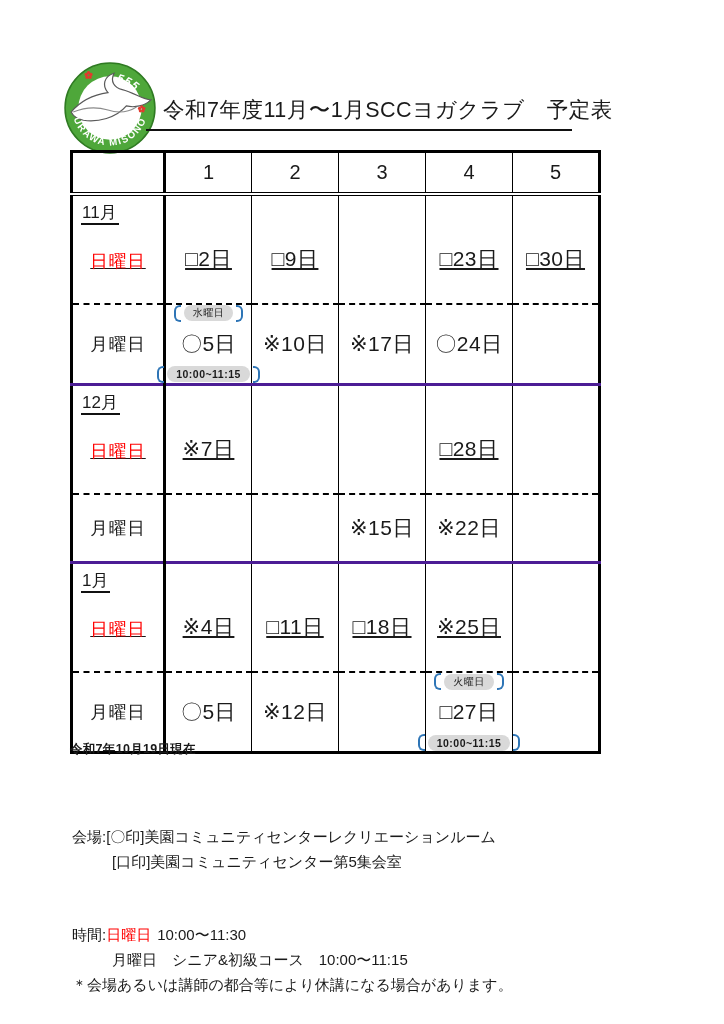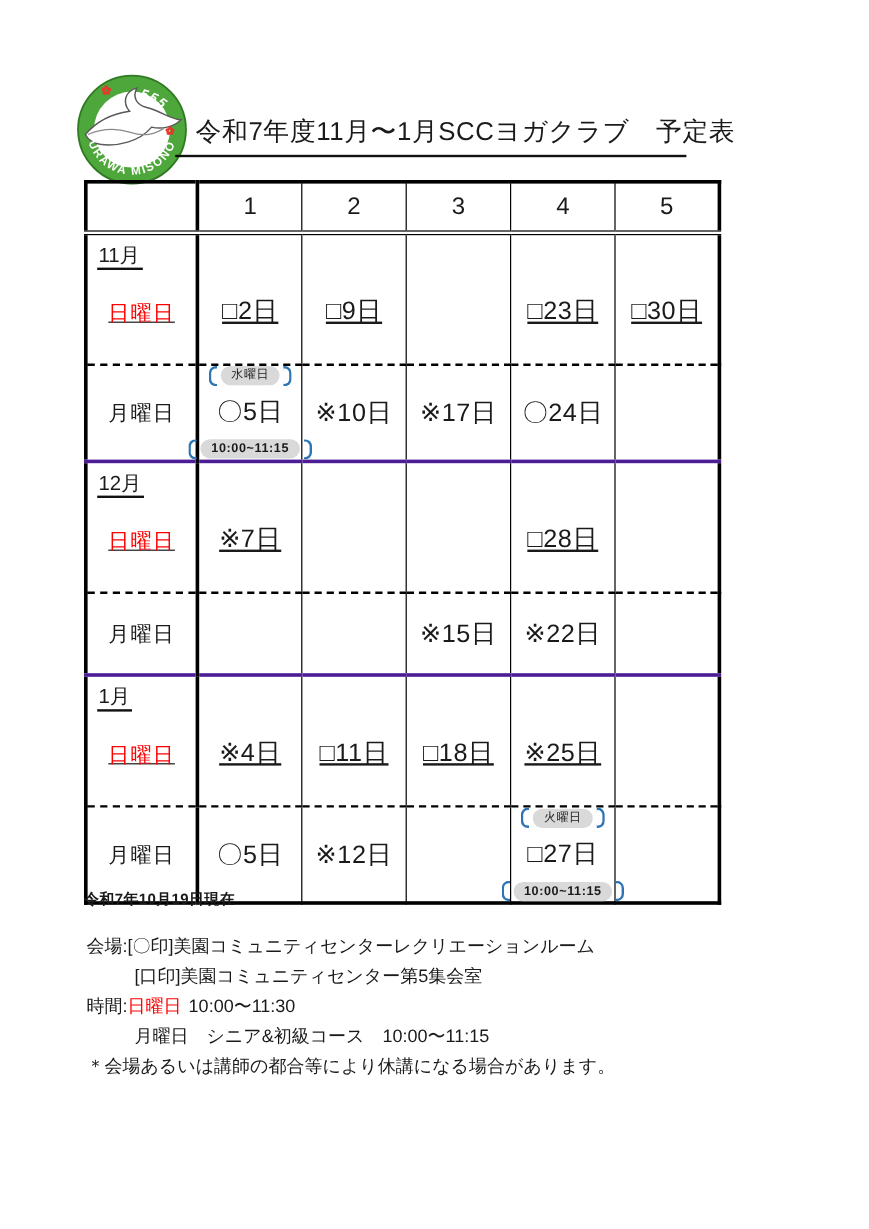--- a/index.html
+++ b/index.html
@@ -139,21 +139,21 @@
   
   .legend {
     position: absolute;
     left: 72px;
     top: 780px;
     width: 620px;
     font-size: 15px;
   }
   .lg-line { line-height: 17px; margin-bottom: 8px; white-space: nowrap; }
   .lg-line.indent { padding-left: 40px; }
-  .lg-label { display: inline-block; }
+  .lg-label { display: inline-block; margin-top: 48px; }
   .tv { margin-left: 6px; }
 </style>
 </head>
 <body>
 
 <div class="page">
 
   <svg class="logo" viewBox="0 0 92 92">
     <circle cx="46" cy="46" r="44" fill="#4ea73a" stroke="#2f7a22" stroke-width="1.5"></circle>
     <circle cx="46" cy="46" r="31" fill="#ffffff"></circle>

